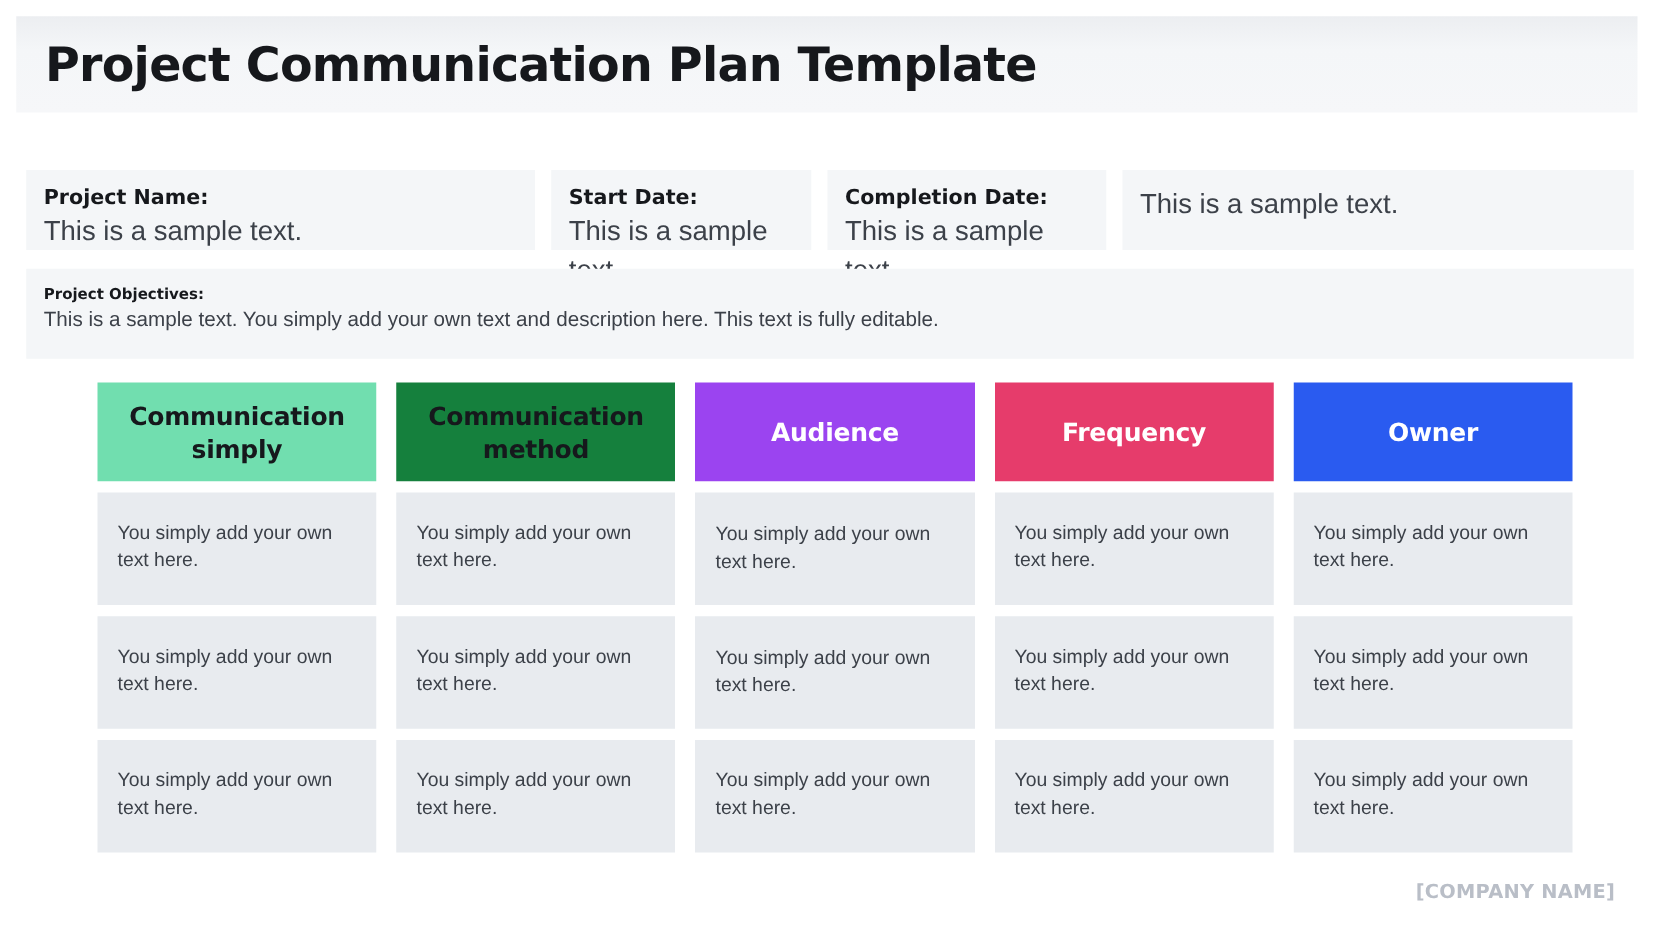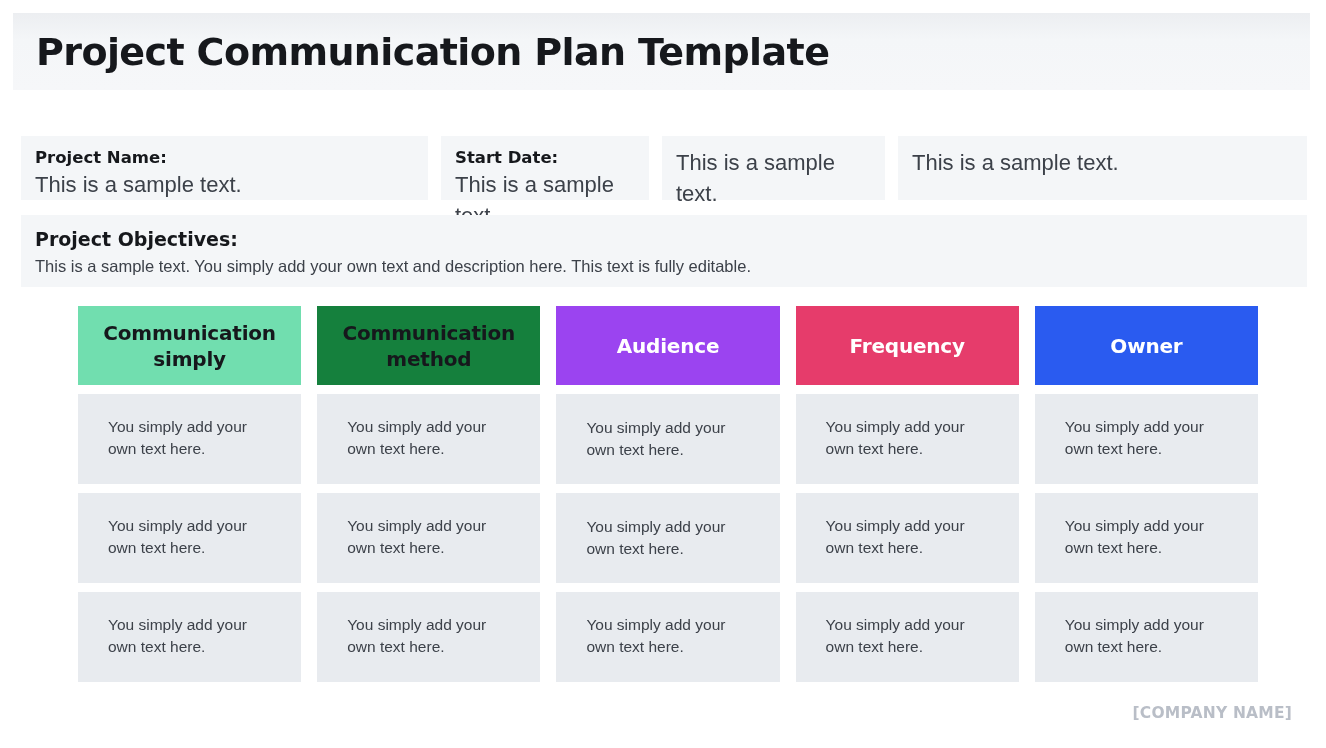--- a/index.html
+++ b/index.html
@@ -81,21 +81,21 @@
     position: absolute;
     left: 21px;
     top: 215px;
     width: 1286px;
     height: 72px;
     background: #f4f6f8;
     padding: 12px 14px 0 14px;
     box-sizing: border-box;
   }
   .obj-label {
-    font-size: 19px;
+    font-size: 12px;
     font-weight: bold;
     color: #16181c;
     font-family: "DejaVu Sans", sans-serif;
     line-height: 1.35;
   }
   .obj-value {
     font-size: 16.5px;
     color: #3c4149;
     line-height: 1.4;
     margin-top: 2px;
@@ -128,21 +128,21 @@
     line-height: 1.3;
     letter-spacing: -0.2px;
     box-sizing: border-box;
     padding: 0 8px;
   }
   .body-cell {
     width: 224px;
     height: 90px;
     background: #e8ebef;
     box-sizing: border-box;
-    padding: 0 30px;
+    padding: 0 16px;
     display: flex;
     align-items: center;
     font-size: 15.5px;
     line-height: 1.42;
     color: #3c4149;
   }
   .body-cell.top-align {
     align-items: flex-start;
     padding-top: 22px;
   }
@@ -184,20 +184,21 @@
   <div class="info-row">
     <div class="info-box w1">
       <div class="info-label">Project Name:</div>
       <div class="info-value">This is a sample text.</div>
     </div>
     <div class="info-box w2">
       <div class="info-label">Start Date:</div>
       <div class="info-value">This is a sample text.</div>
     </div>
     <div class="info-box w3">
+      <div class="info-label">Completion Date:</div>
       <div class="info-value">This is a sample text.</div>
     </div>
     <div class="info-box w4">
       <div class="info-value">This is a sample text.</div>
     </div>
   </div>
 
   <div class="objectives">
     <div class="obj-label">Project Objectives:</div>
     <div class="obj-value">This is a sample text. You simply add your own text and description here. This text is fully editable.</div>

